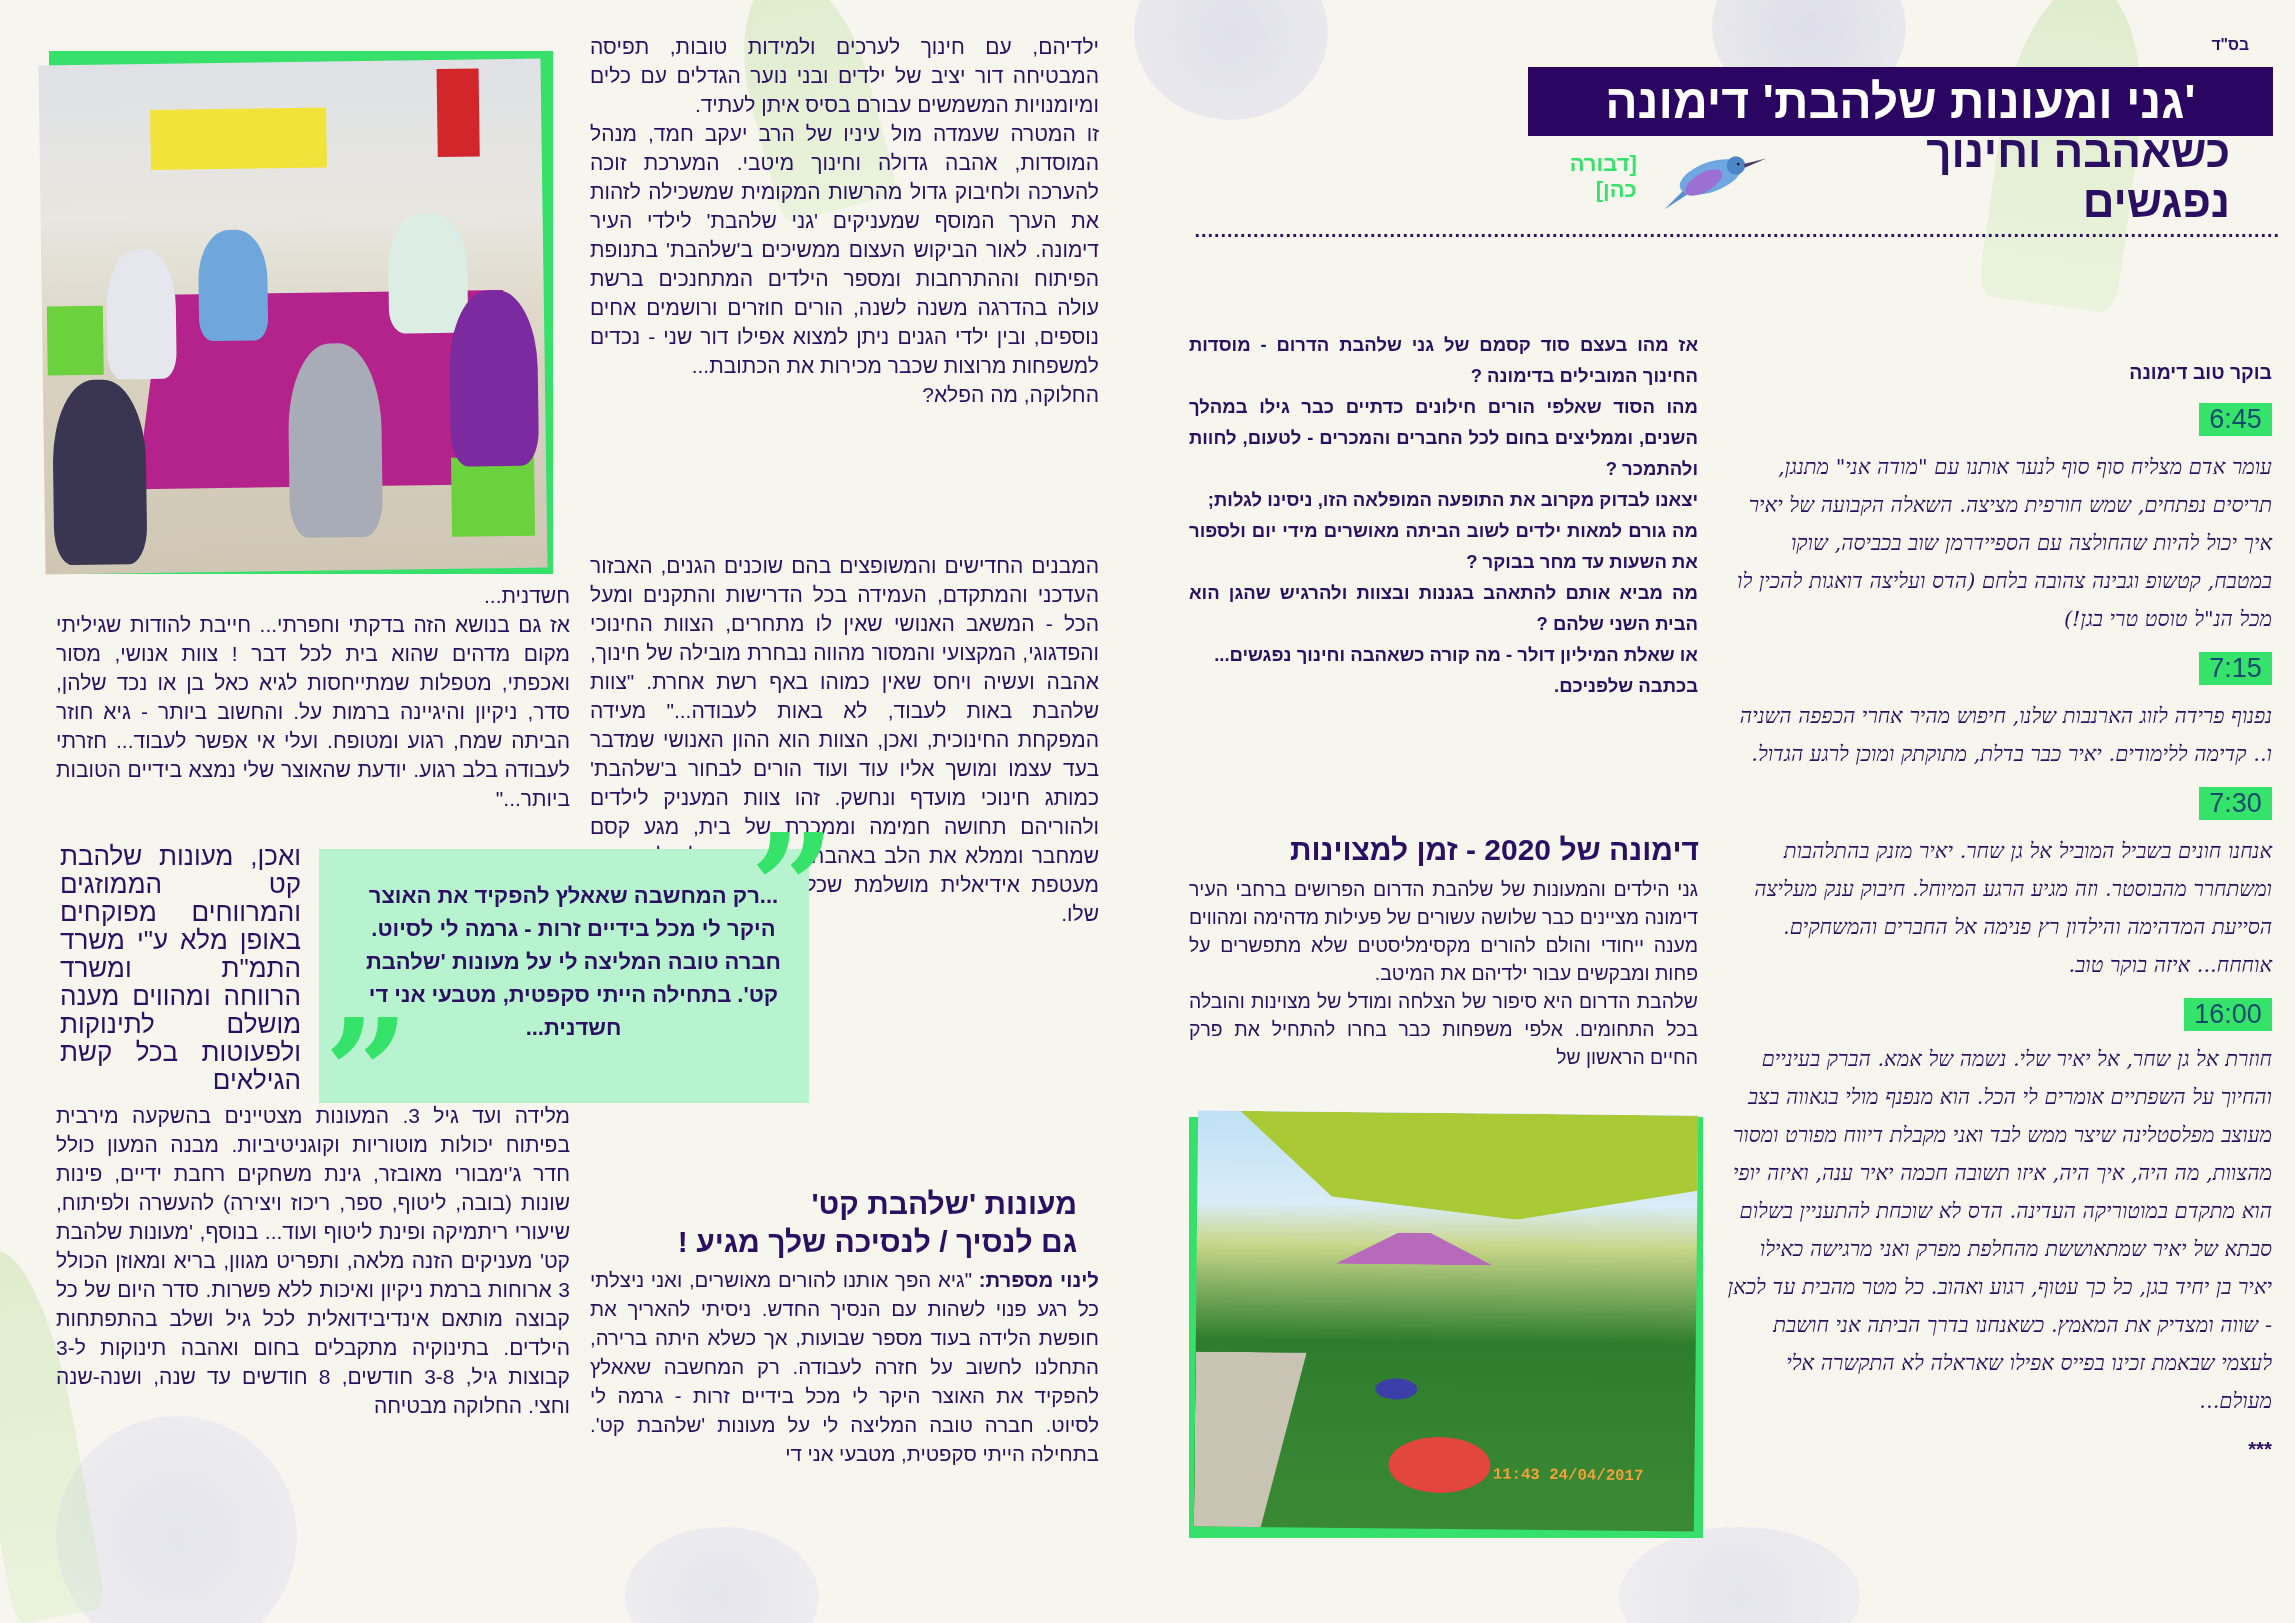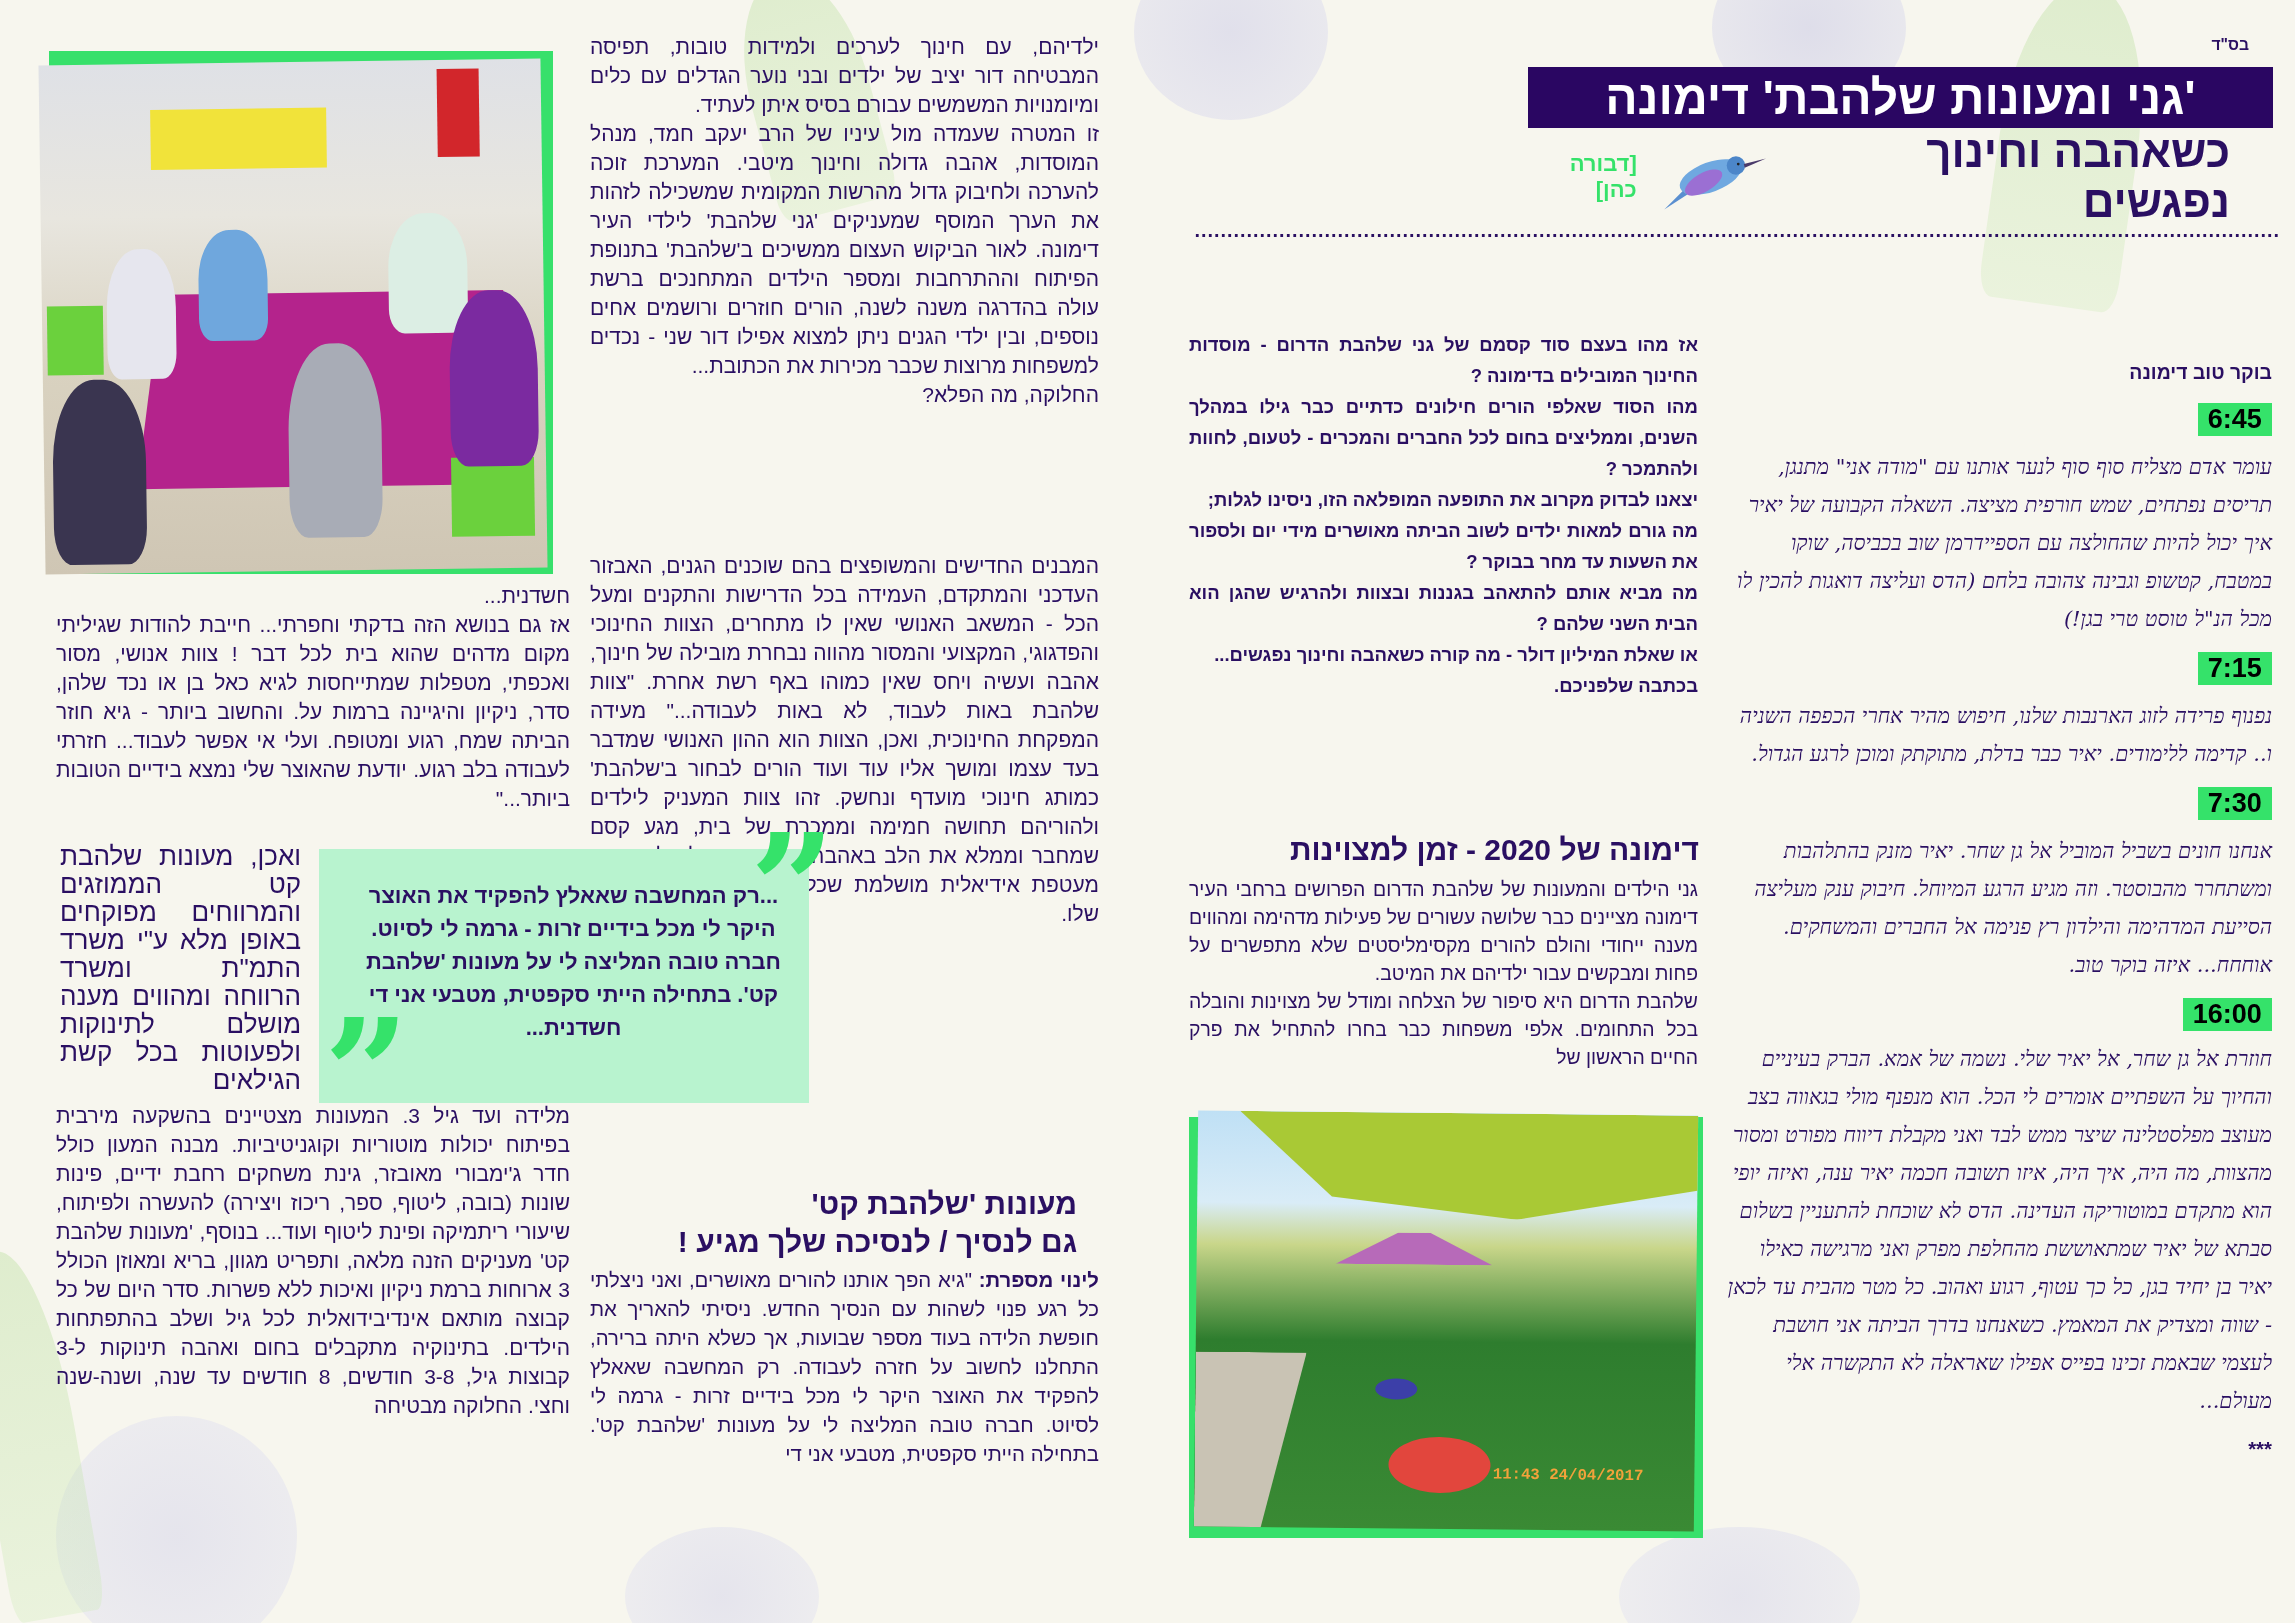--- a/index.html
+++ b/index.html
@@ -24,21 +24,21 @@
     text-align: justify; text-align-last: right;
     direction: rtl;
   }
   .body-text p { margin: 0; }
   .bold-text { font-weight: bold; }
   .script-text {
     font-family: "DejaVu Serif", serif; font-style: italic;
     font-size: 21px; line-height: 38px; color: #2a0f62; direction: rtl;
   }
   .time-badge {
-    background: #35e26a; color: #000000; font-weight: bold;
+    background: #35e26a; color: #0c4a6e; font-weight: normal;
     font-size: 27px; height: 33px; line-height: 33px;
     padding: 0 10.2px; display: inline-block;
   }
   .photo-frame { position: absolute; background: #37e06b; }
   .photo { position: absolute; overflow: hidden; }
   .quote-box { position: absolute; background: #b8f3cf; }
   .quote-mark {
     position: absolute; color: #35e26a; font-weight: bold;
     font-family: "DejaVu Serif", serif; font-size: 148px; line-height: 1;
   }
@@ -55,21 +55,21 @@
 <div class="bg-flower" style="left:1134px;top:-56px;width:194px;height:176px;background:radial-gradient(circle,#b7b7e6,#d8d8f0);"></div>
 <div class="bg-flower" style="left:1712px;top:-56px;width:194px;height:167px;background:radial-gradient(circle,#b0b0e2,#d6d6ef);"></div>
 <div class="bg-leaf" style="left:1999px;top:-18.5px;width:139px;height:324px;transform:rotate(8deg);"></div>
 <div class="bg-flower" style="left:56px;top:1416px;width:241px;height:241px;background:radial-gradient(circle,#c4c4ea,#e0e0f3);"></div>
 <div class="bg-flower" style="left:625px;top:1527px;width:194px;height:139px;background:radial-gradient(circle,#c4c4ea,#e0e0f3);"></div>
 <div class="bg-flower" style="left:1619px;top:1527px;width:241px;height:139px;background:radial-gradient(circle,#c4c4ea,#e0e0f3);"></div>
 <div class="bg-leaf" style="left:-18.5px;top:1249px;width:93px;height:370px;transform:rotate(-10deg);"></div>
 
 <div class="abs" style="right:46px;top:36px;font-size:15.7px;font-weight:bold;color:#2a0f62;">בס"ד</div>
 
-<div class="abs" style="left:1528px;top:67px;width:745px;height:61px;background:#2a0662;display:flex;align-items:center;justify-content:center;">
+<div class="abs" style="left:1528px;top:67px;width:745px;height:69px;background:#2a0662;display:flex;align-items:center;justify-content:center;">
   <span style="color:#ffffff;font-weight:bold;font-size:48px;font-family:'Liberation Sans Narrow','Liberation Sans',sans-serif;">'גני ומעונות שלהבת' דימונה</span>
 </div>
 
 <div class="abs" style="left:1527px;top:147px;width:703px;height:60px;display:flex;flex-direction:row;align-items:center;gap:18.5px;">
   <span style="font-size:44px;font-weight:bold;color:#2a0f62;font-family:'Liberation Sans Narrow','Liberation Sans',sans-serif;">כשאהבה וחינוך נפגשים</span>
   <span style="display:inline-block;width:111px;height:74px;">
     <svg width="111" height="74" viewBox="0 0 240 160">
       <ellipse cx="120" cy="80" rx="70" ry="32" fill="#6fa8e0" transform="rotate(-20 120 80)"></ellipse>
       <ellipse cx="105" cy="92" rx="45" ry="20" fill="#9b6fd3" transform="rotate(-30 105 92)"></ellipse>
       <circle cx="175" cy="55" r="20" fill="#4c86c9"></circle>

